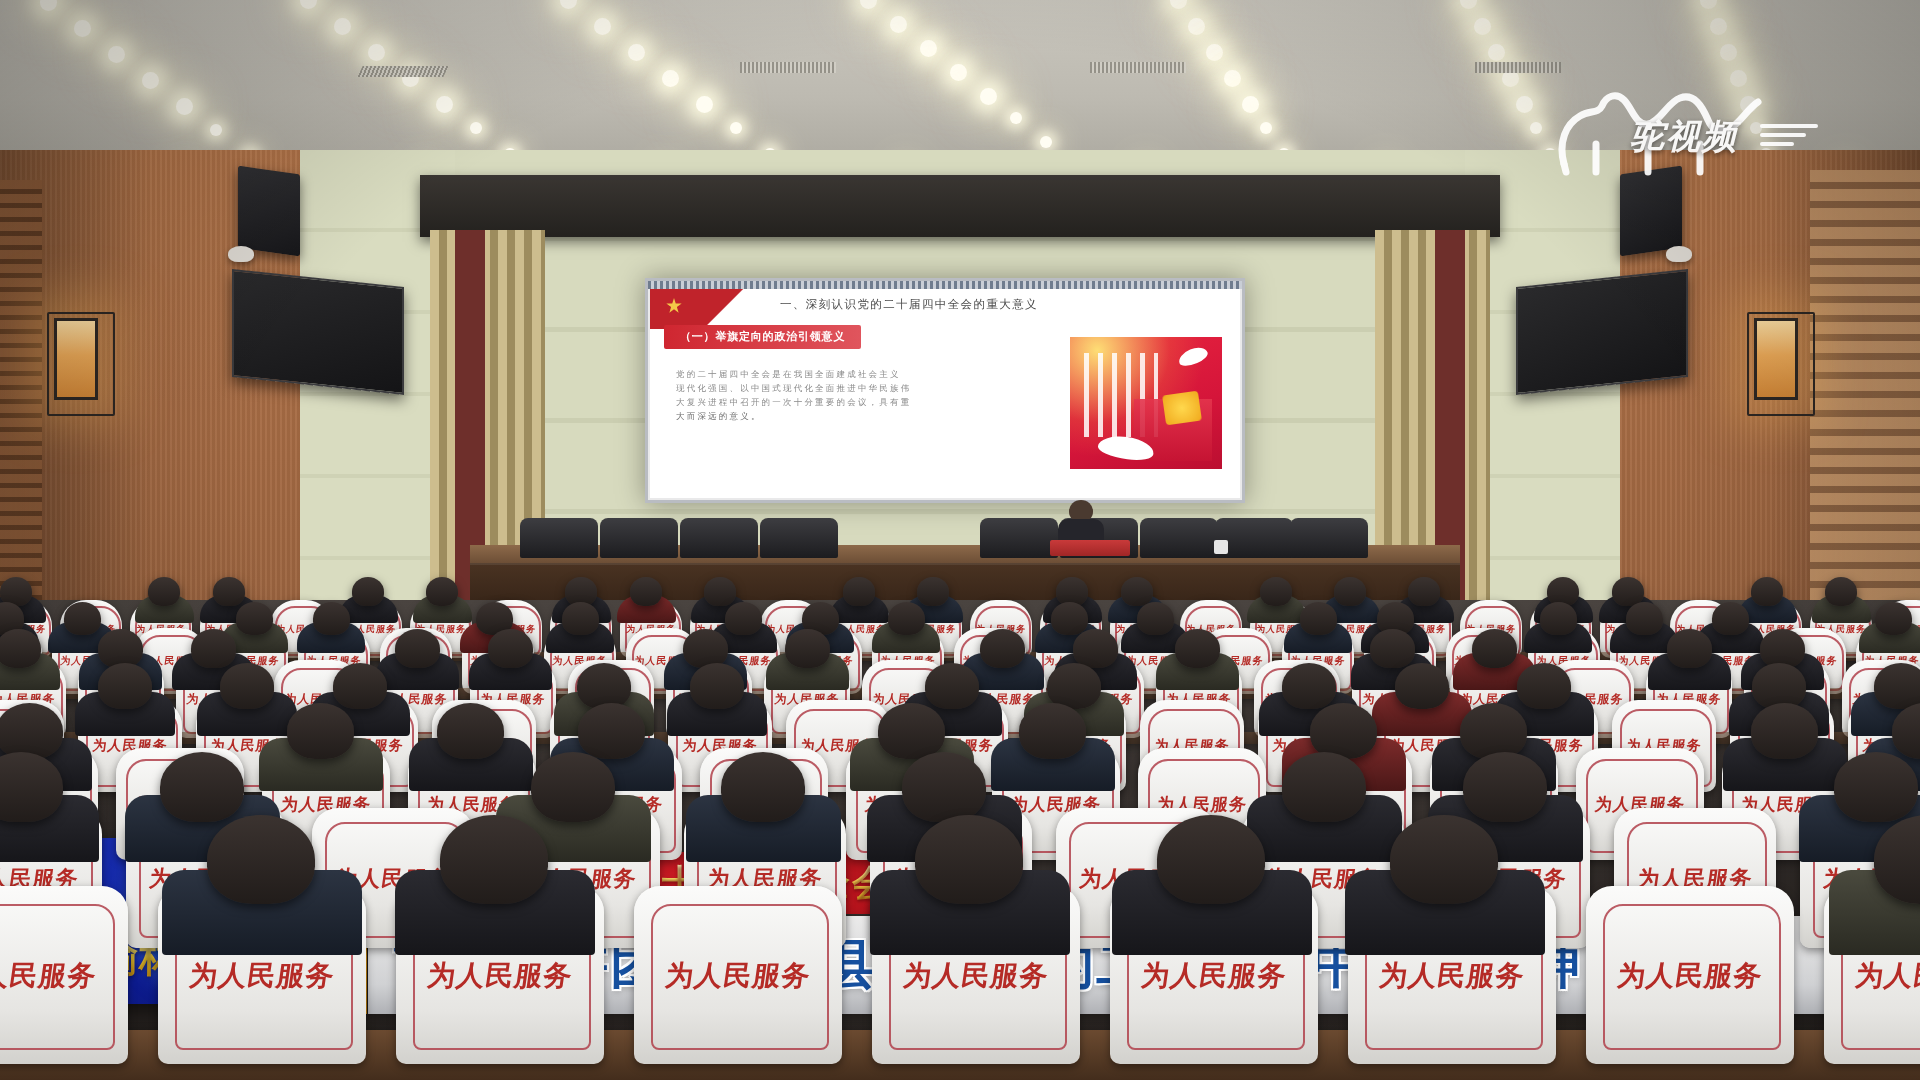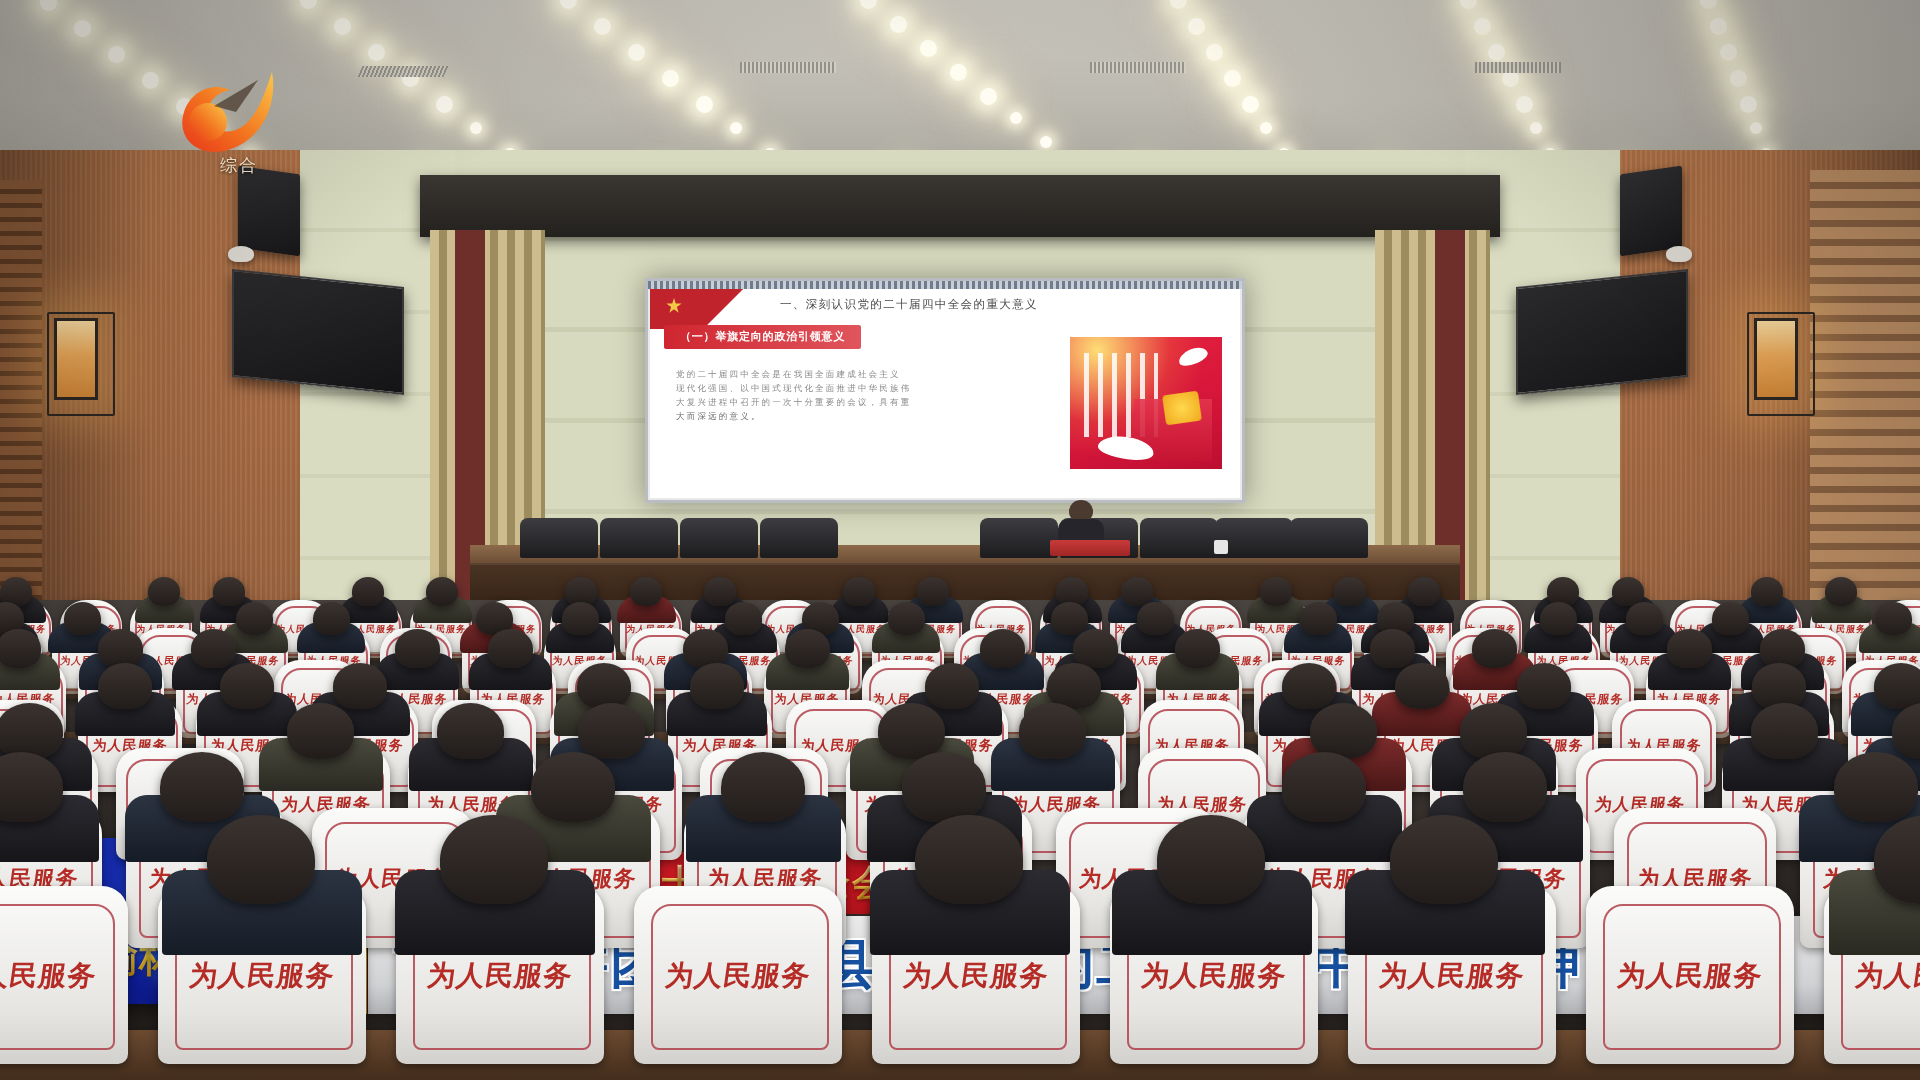--- a/index.html
+++ b/index.html
@@ -1032,37 +1032,35 @@
           <div class="serve" style="font-size: 28px;">为人民服务</div>
         </div>
         <div class="shoulders olive" style="left: 1829px; top: 870px; width: 200px; height: 85px; z-index: 23;"></div>
         <div class="head-p" style="left: 1874px; top: 815px; width: 108px; height: 89px; z-index: 23;"></div>
         <div class="desk-row" style="left: 0px; top: 1030px; width: 1920px; height: 50px; z-index: 5;"></div>
       </div>
 
     <div class="vignette"></div>
   </div>
 
-  <div class="chbug">
-    <svg class="bird" viewBox="0 0 110 96">
-      <defs>
-        <linearGradient id="gBird" x1="0" y1="1" x2="1" y2="0">
-          <stop offset="0%" stop-color="#e8361a"></stop>
-          <stop offset="45%" stop-color="#f2731f"></stop>
-          <stop offset="100%" stop-color="#fbc74a"></stop>
-        </linearGradient>
-      </defs>
-      <path d="M98 10 C104 42 88 78 54 88 C22 97 2 74 10 50 C17 28 40 20 56 28
-               C44 30 32 40 34 54 C36 68 52 74 66 66 C82 57 90 34 98 10 Z" fill="url(#gBird)"></path>
-      <circle cx="34" cy="60" r="19" fill="url(#gBird)"></circle>
-      <path d="M40 44 L84 18 L62 50 Z" fill="#2a1508" opacity=".55"></path>
+
+  <div class="wmark">
+    <svg viewBox="0 0 260 108" style="position:absolute;inset:0;width:100%;height:100%">
+      <path d="M12 92 C6 70 14 52 28 44 C38 38 46 42 50 34 C54 24 64 20 72 28
+               C80 36 84 54 96 52 C108 50 116 30 128 26 C142 21 150 34 156 48
+               C160 58 168 62 176 58 C188 52 196 36 206 30" fill="none" stroke="#ffffff" stroke-width="7" stroke-linecap="round" stroke-linejoin="round"></path>
+      <path d="M12 92 L14 100 M44 72 L44 100 M96 66 L96 100 M148 72 L148 100" fill="none" stroke="#ffffff" stroke-width="7" stroke-linecap="round"></path>
     </svg>
-    <div class="chname">综合</div>
+    <div class="wtext">驼视频</div>
+    <div class="wlines">
+      <i style="width:58px"></i>
+        <i style="width:46px"></i>
+        <i style="width:34px"></i>
+    </div>
   </div>
-
 
   <div class="lt-logo">
     <div class="globe"></div>
     <div class="star" style="left:214px; top:42px;"></div>
     <div class="star" style="left:234px; top:62px;"></div>
     <div class="star" style="left:206px; top:74px;"></div>
     <div class="star" style="left:244px; top:96px;"></div>
     <div class="star" style="left:34px;  top:56px;"></div>
     <div class="star" style="left:46px;  top:132px;"></div>
     <div class="lt-name">榆林新闻联播</div>

